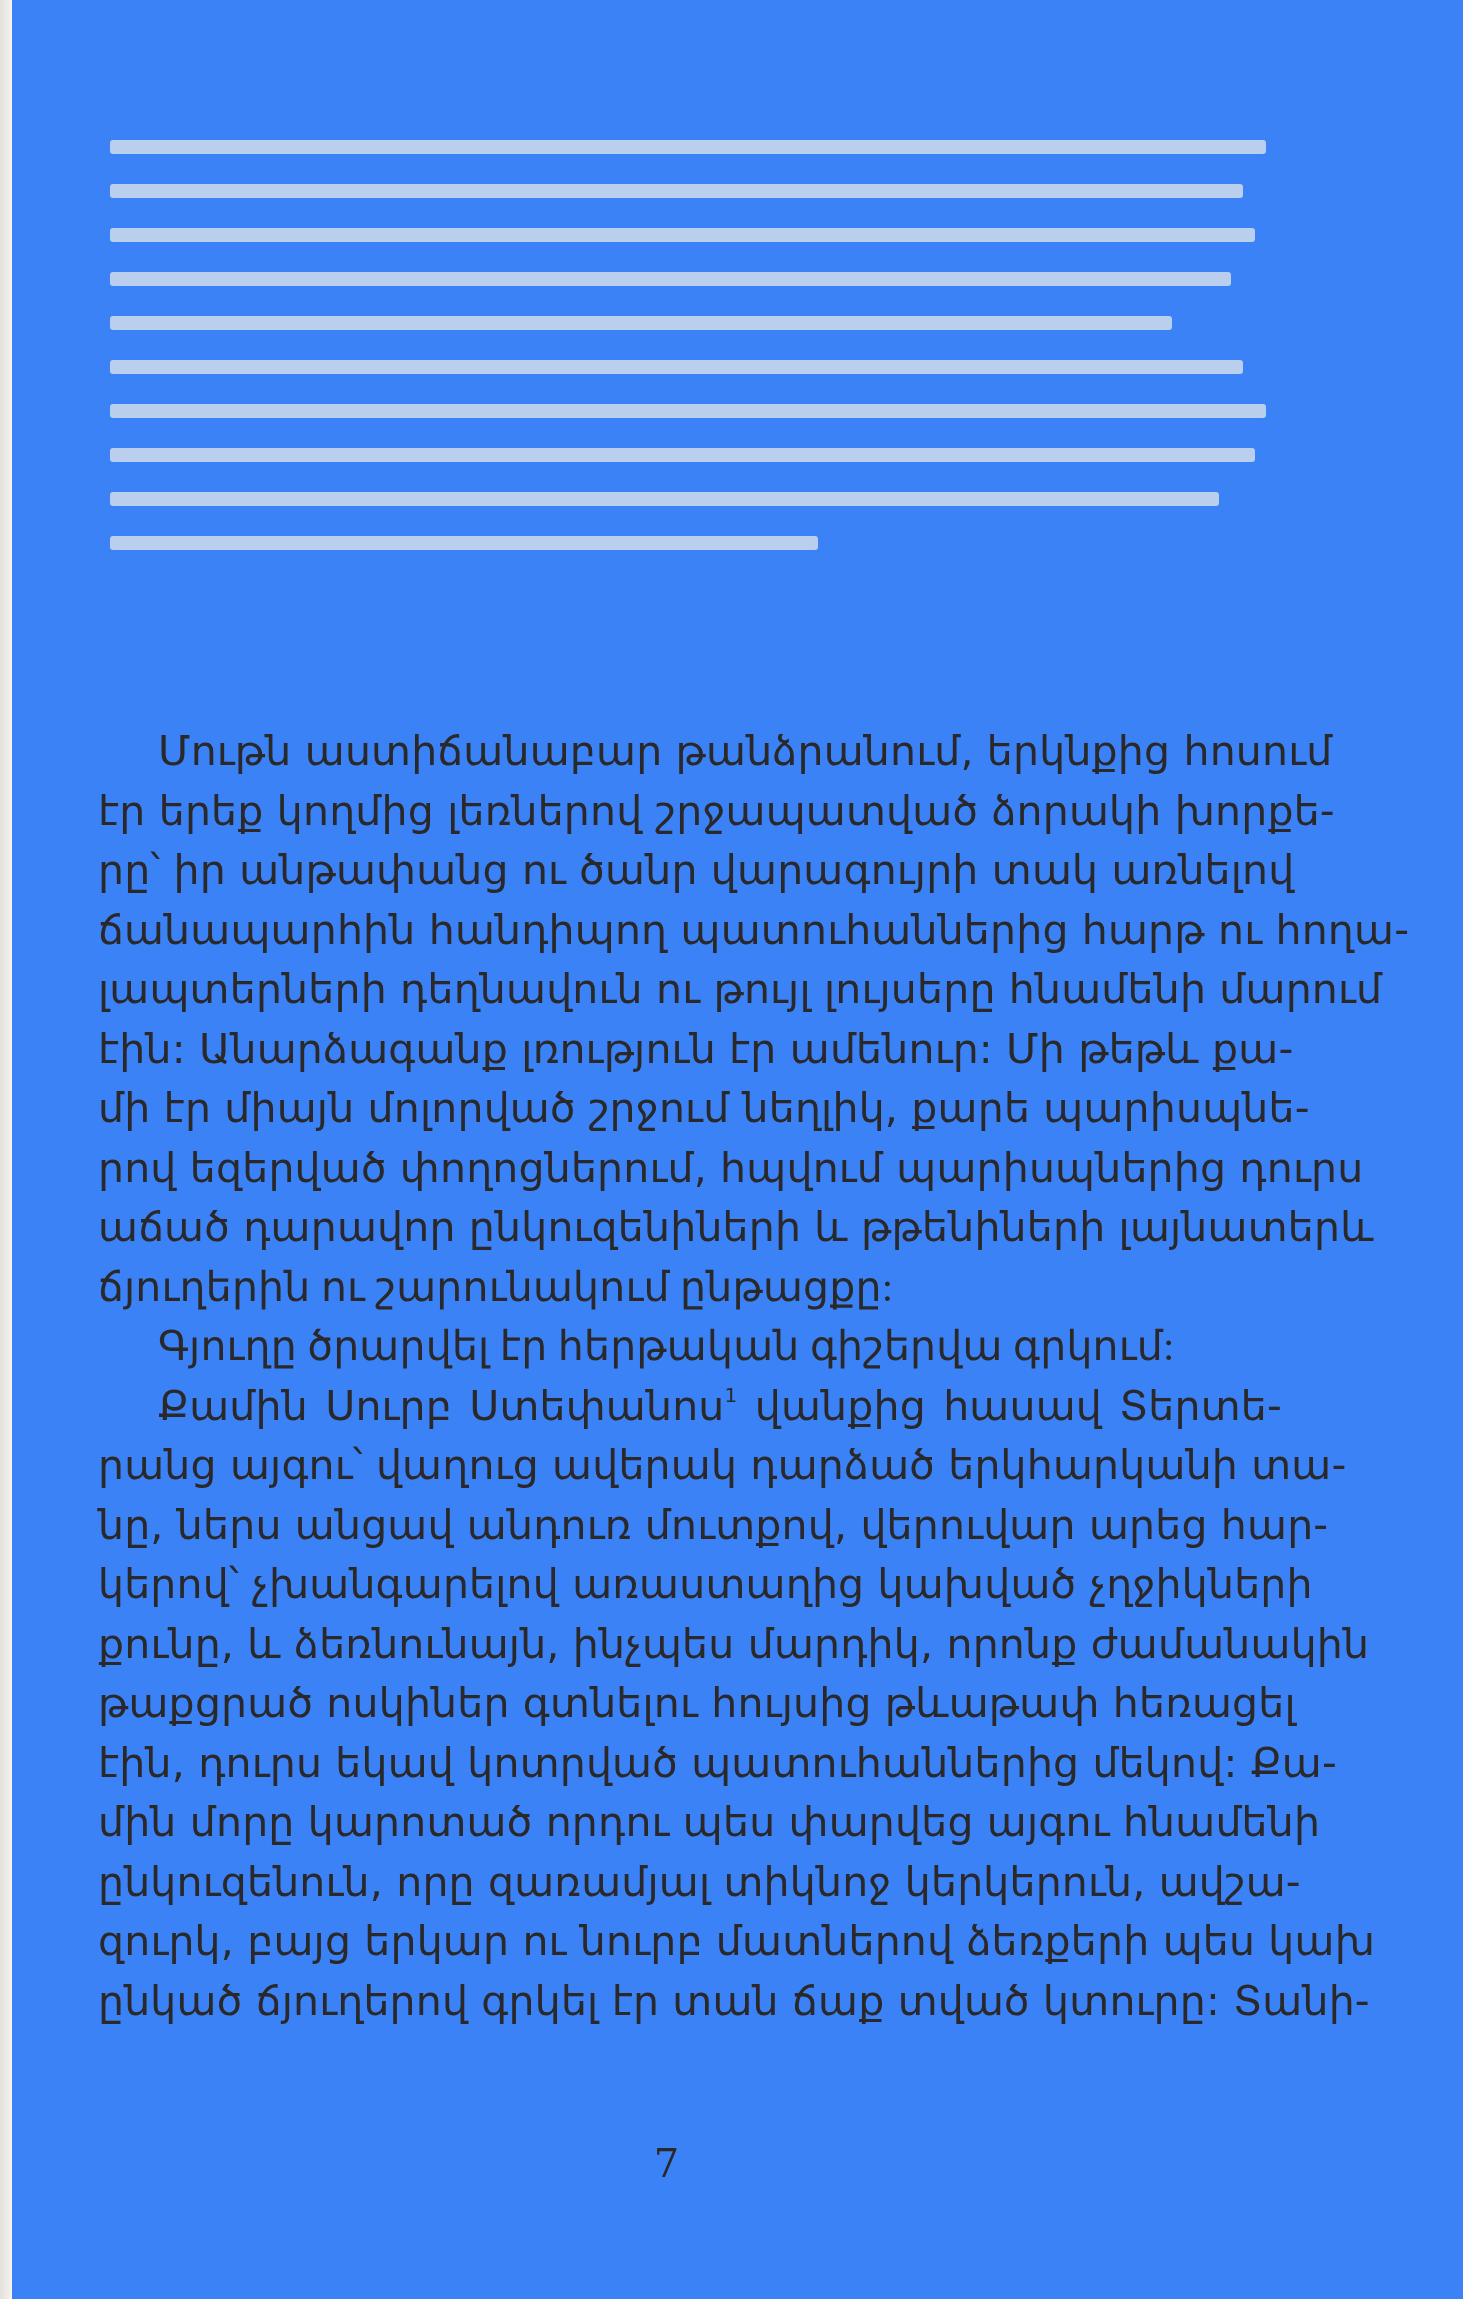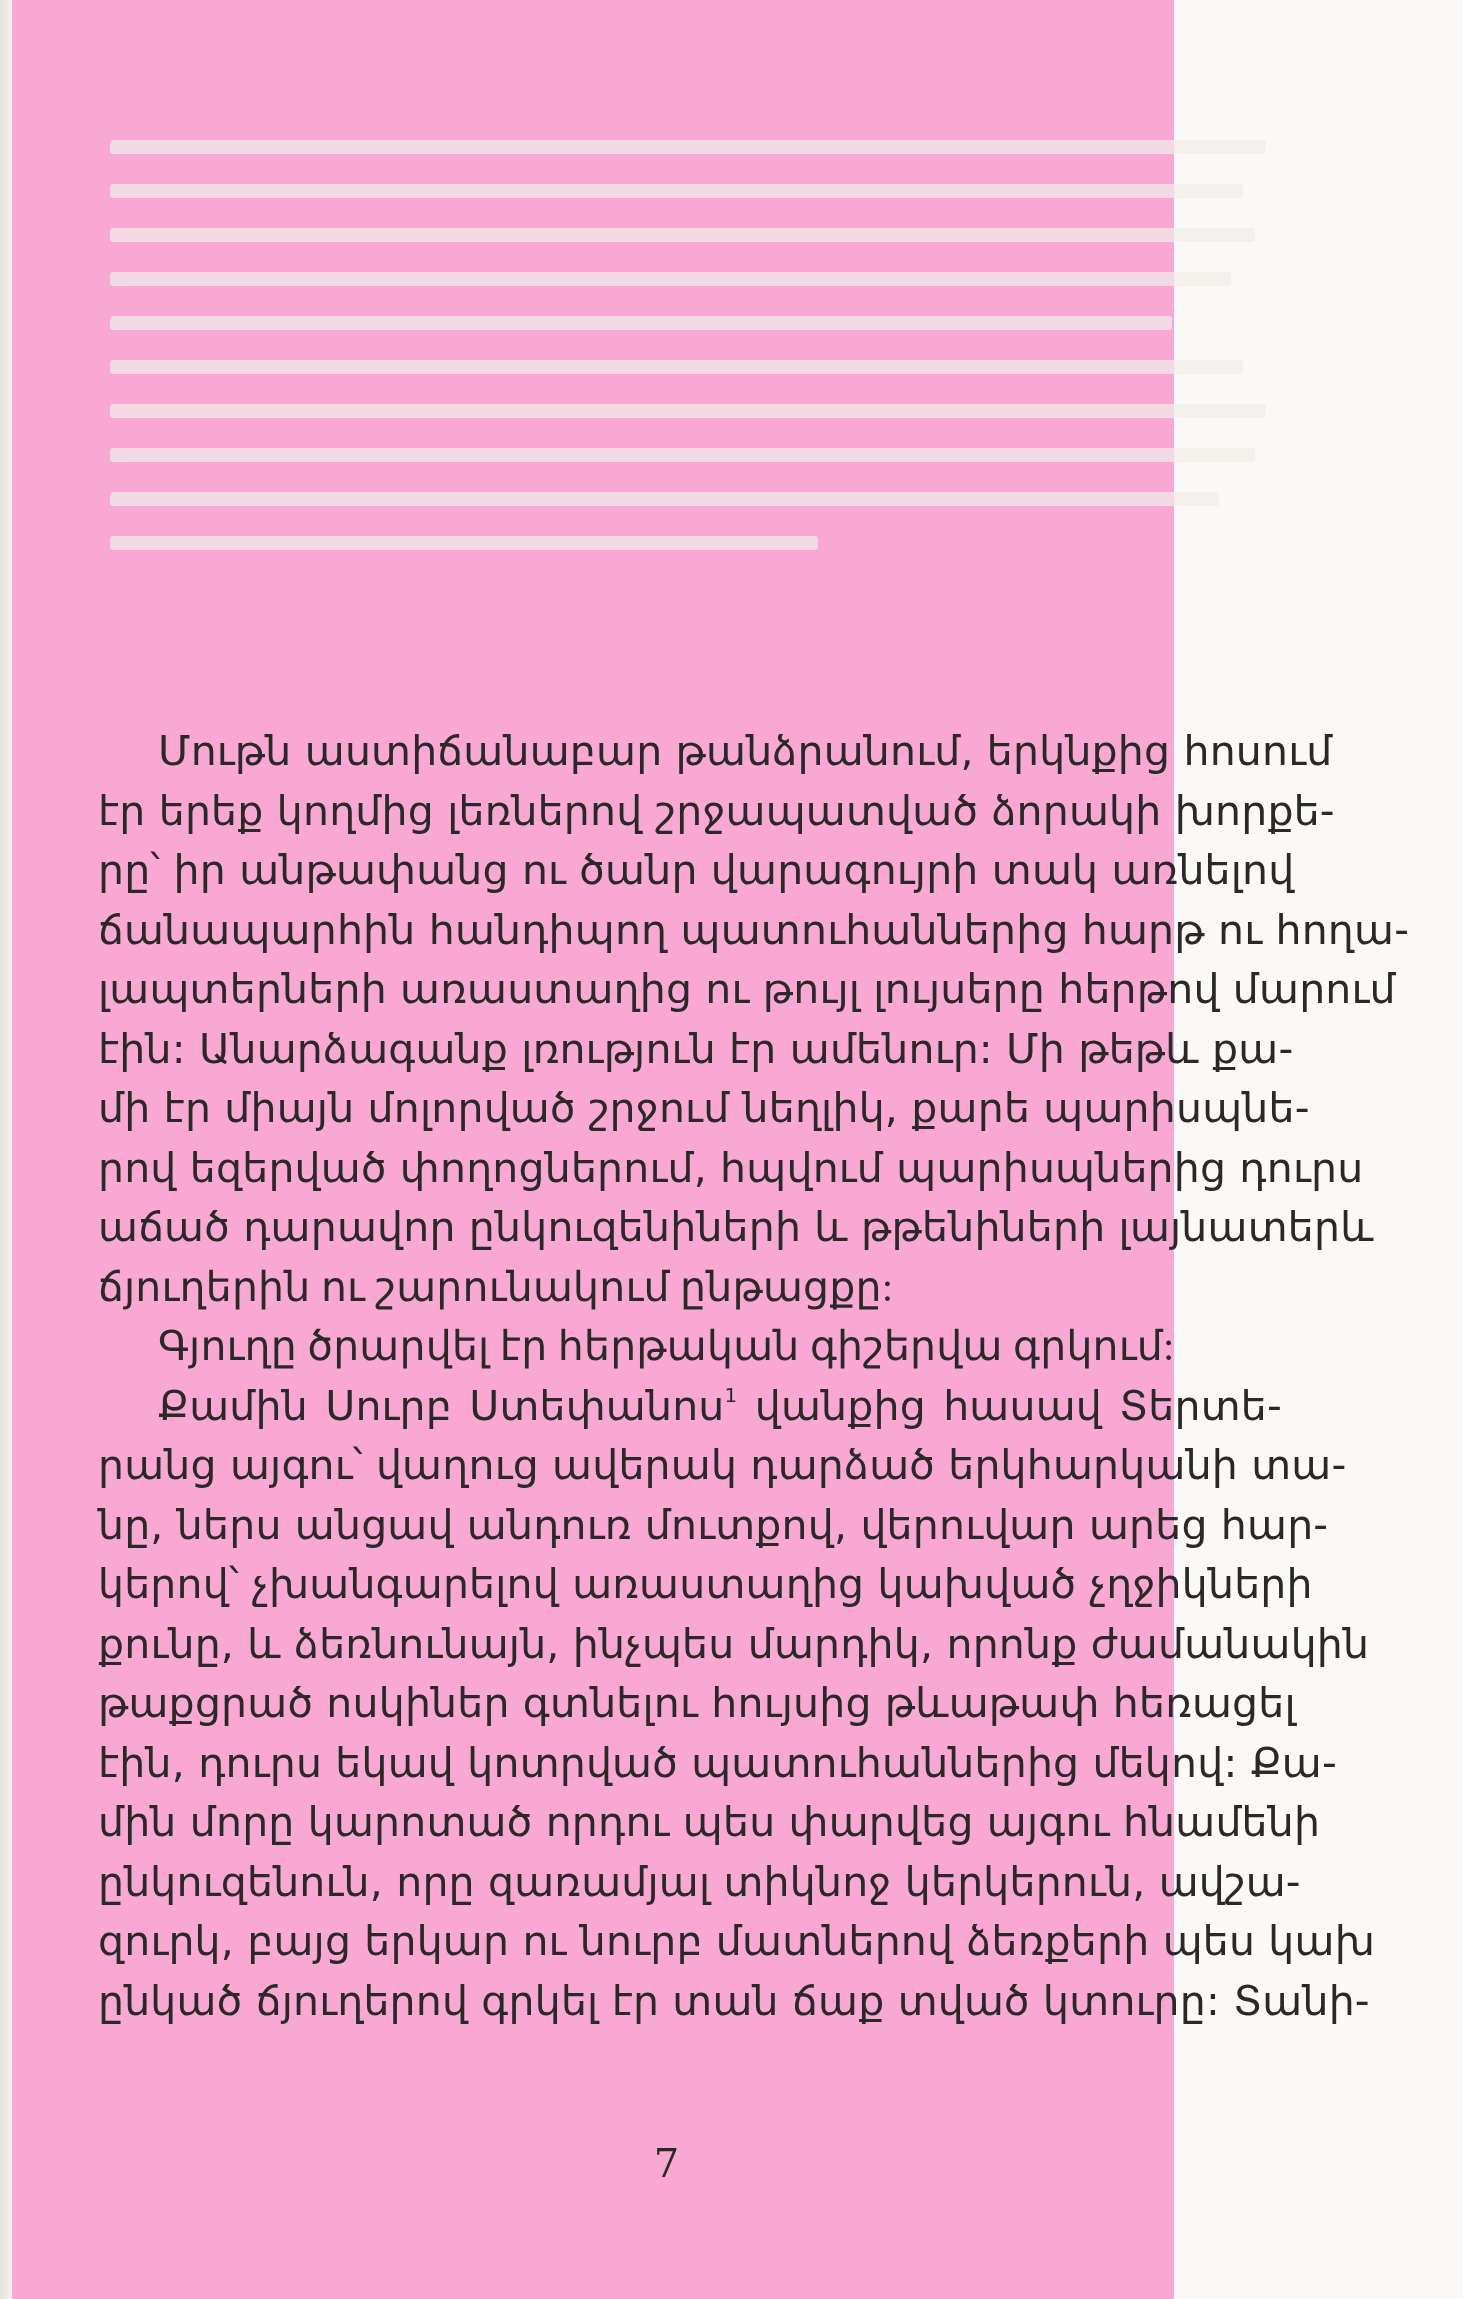--- a/index.html
+++ b/index.html
@@ -11,23 +11,23 @@
       height: 2299px;
       background: #fbf9f5;
       position: relative;
       overflow: hidden;
       font-family: "DejaVu Sans", sans-serif;
       color: #2a2828;
     }
     .page {
       position: absolute;
       left: 0; top: 0;
-      width: 1174px;
+      width: 1463px;
       height: 2299px;
-      background: #f9a8d4;
+      background: #3b82f6;
     }
     .binding-edge {
       position: absolute;
       left: 0; top: 0;
       width: 12px;
       height: 2299px;
       background: linear-gradient(to right, #e4e1dc, #f6f4ef);
     }
     .show-through {
       position: absolute;
@@ -101,21 +101,21 @@
     <div class="ghost-line" style="width:97%"></div>
     <div class="ghost-line" style="width:94%"></div>
     <div class="ghost-line" style="width:60%"></div>
   </div>
 
   <div class="text-block">
     <span class="line indent">Մութն աստիճանաբար թանձրանում, երկնքից հոսում</span>
     <span class="line">էր երեք կողմից լեռներով շրջապատված ձորակի խորքե-</span>
     <span class="line">րը՝ իր անթափանց ու ծանր վարագույրի տակ առնելով</span>
     <span class="line">ճանապարհին հանդիպող պատուհաններից հարթ ու հողա-</span>
-    <span class="line">լապտերների առաստաղից ու թույլ լույսերը հերթով մարում</span>
+    <span class="line">լապտերների դեղնավուն ու թույլ լույսերը հնամենի մարում</span>
     <span class="line">էին: Անարձագանք լռություն էր ամենուր: Մի թեթև քա-</span>
     <span class="line">մի էր միայն մոլորված շրջում նեղլիկ, քարե պարիսպնե-</span>
     <span class="line">րով եզերված փողոցներում, հպվում պարիսպներից դուրս</span>
     <span class="line">աճած դարավոր ընկուզենիների և թթենիների լայնատերև</span>
     <span class="line last">ճյուղերին ու շարունակում ընթացքը:</span>
     <span class="line indent last">Գյուղը ծրարվել էր հերթական գիշերվա գրկում:</span>
     <span class="line indent"><span>Քամին Սուրբ Ստեփանոս</span><sup class="footnote-ref">1</sup><span> վանքից հասավ Տերտե-</span></span>
     <span class="line">րանց այգու՝ վաղուց ավերակ դարձած երկհարկանի տա-</span>
     <span class="line">նը, ներս անցավ անդուռ մուտքով, վերուվար արեց հար-</span>
     <span class="line">կերով՝ չխանգարելով առաստաղից կախված չղջիկների</span>

